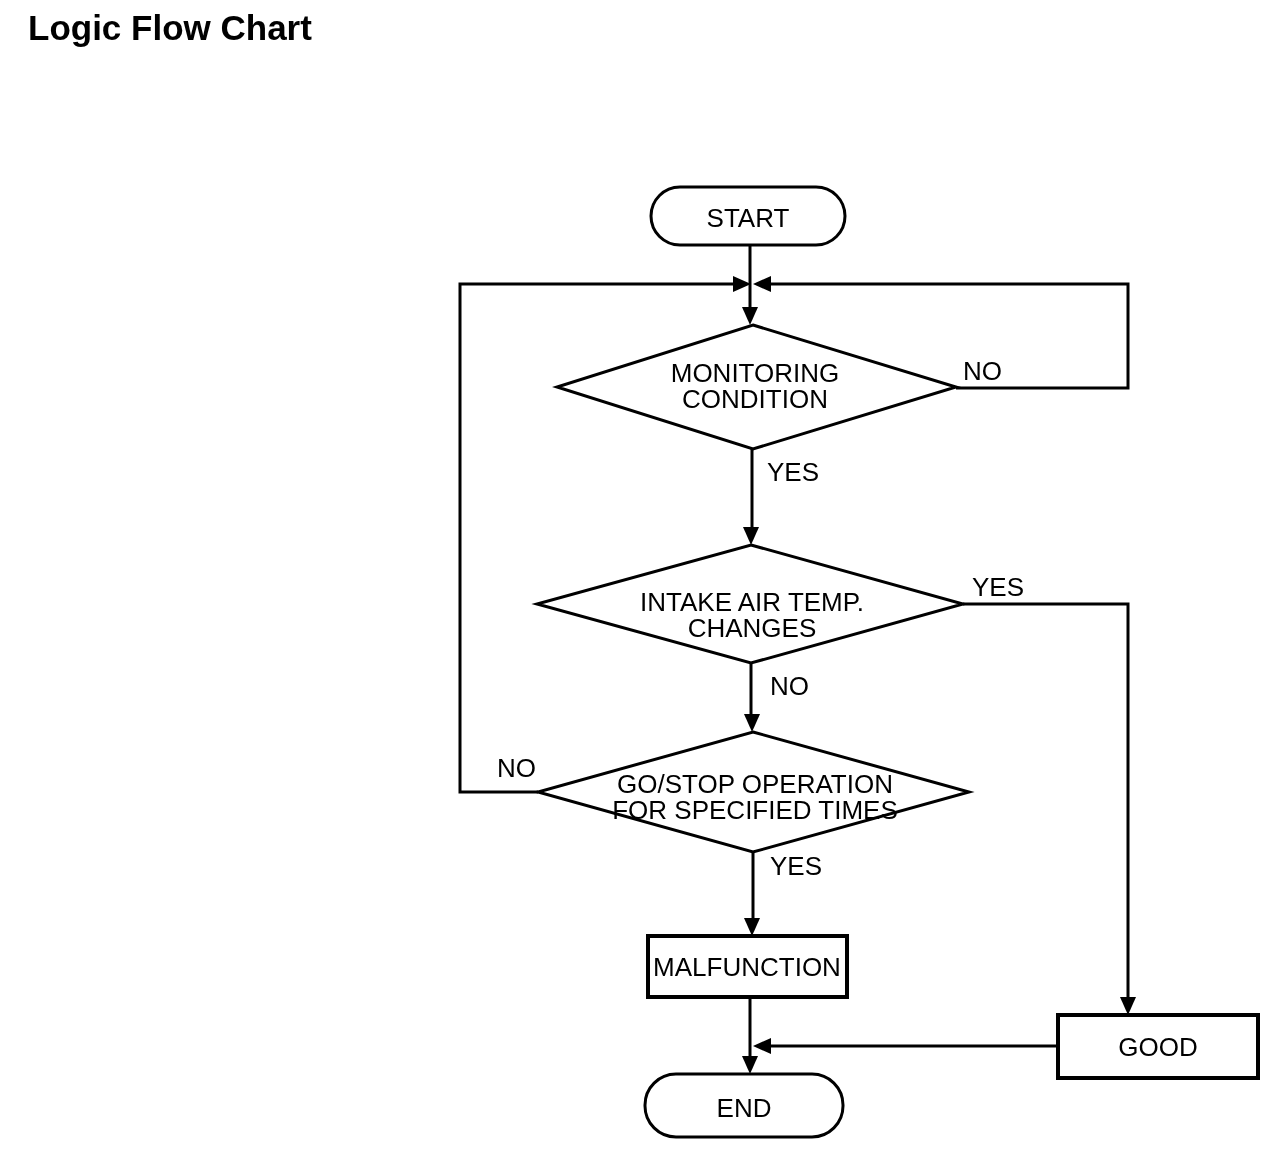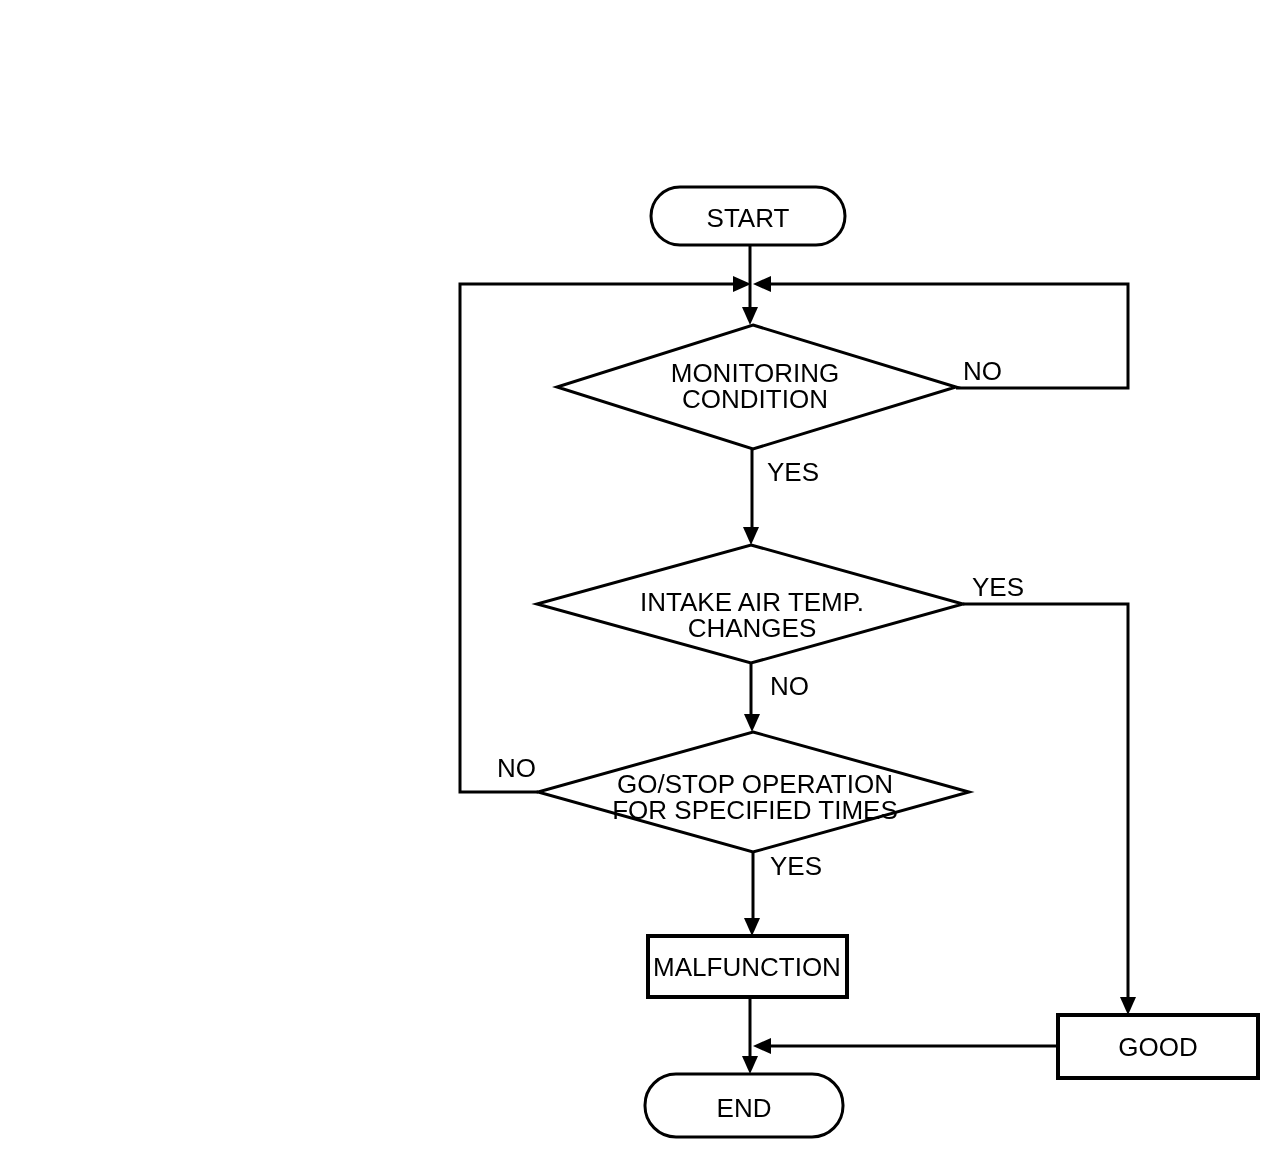--- a/index.html
+++ b/index.html
@@ -57,20 +57,21 @@
     fill: #000000;
   }
   svg text.node-label { text-anchor: middle; }
   svg text.edge-label { text-anchor: start; }
 </style>
 </head>
 <body>
 
 <div class="page">
 
+  <h1 class="page-title">Logic Flow Chart</h1>
 
   <svg class="flowchart" width="1280" height="1156" viewBox="0 0 1280 1156">
 
     <line class="edge" x1="750" y1="245" x2="750" y2="310"></line>
     <polygon class="arrowhead" points="750,325 742,307 758,307"></polygon>
 
     <polyline class="edge" points="538,792 460,792 460,284 733,284"></polyline>
     <polygon class="arrowhead" points="751,284 733,276 733,292"></polygon>
 
     <polyline class="edge" points="956,388 1128,388 1128,284 771,284"></polyline>

